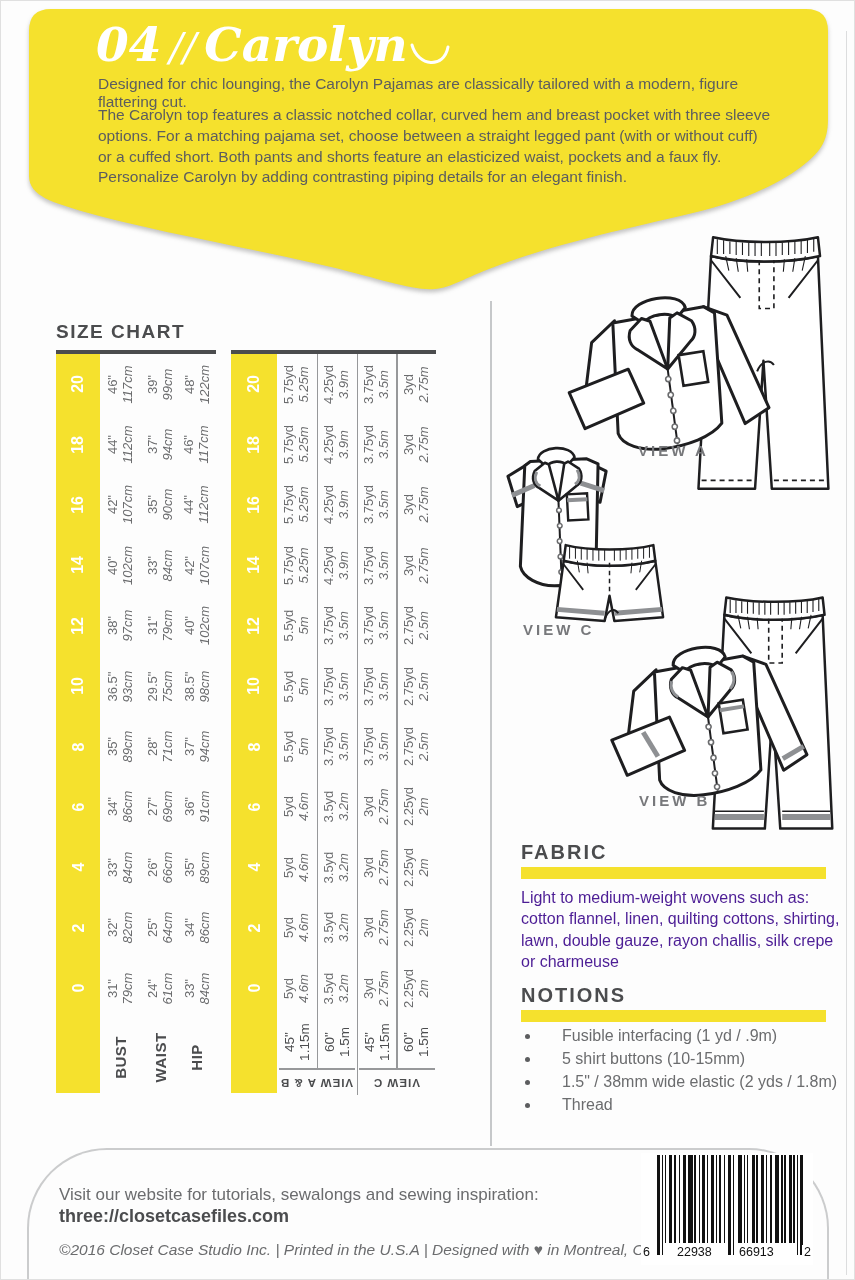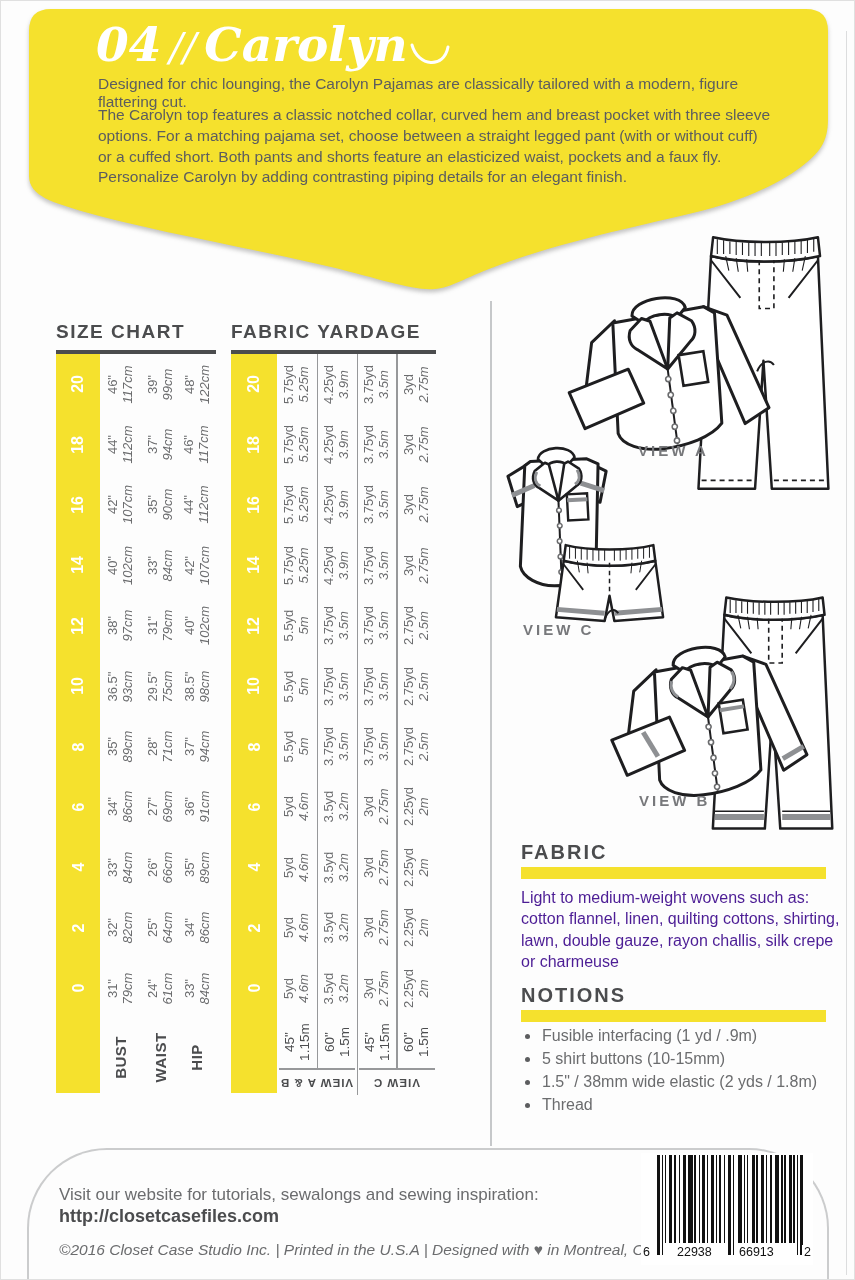--- a/index.html
+++ b/index.html
@@ -38,21 +38,21 @@
   
   .view-label{font-size:15px;font-weight:700;letter-spacing:3px;color:#77787b;white-space:nowrap;}
   .garment{position:absolute;}
   .garment path,.garment rect,.garment line,.garment circle,.garment polygon
     {vector-effect:non-scaling-stroke;}
   
   .sec-h{font-size:20px;font-weight:700;letter-spacing:2px;color:#4b4c4e;}
   .ybar{position:absolute;height:12px;background:#f5e12d;width:305px;}
   .sec-body{font-size:16px;line-height:1.33;color:#4c1d95;}
   .notions{list-style:none;margin:0;padding:0;}
-  .notions li{display:flex;align-items:flex-start;font-size:16px;color:#6b6c6e;margin-bottom:5px;}
+  .notions li{display:flex;align-items:flex-start;font-size:16px;color:#6b6c6e;margin-bottom:5px;gap:20px;}
   .notions .dot{width:5px;height:5px;border-radius:50%;background:#5c5d5f;margin:7px 12px 0 4px;flex:none;}
   
   .footer-outline{left:26px;top:1147px;width:802px;height:220px;border:2px solid #cbcccd;
                   border-bottom:none;border-radius:80px 80px 0 0;box-sizing:border-box;}
   .slogan{left:58px;top:1157px;font-size:18.5px;font-weight:700;letter-spacing:2px;color:#f2dd20;white-space:nowrap;}
   .visit{left:58px;top:1184px;font-size:17px;color:#6b6c6e;}
   .url{left:58px;top:1205px;font-size:18px;font-weight:700;color:#4b4c4e;}
   .legal{left:58px;top:1240px;font-size:15.5px;font-style:italic;color:#6b6c6e;}
   .barcode{left:640px;top:1152px;width:172px;height:112px;background:#fff;}
   .bars{position:absolute;left:16px;top:2px;height:100px;}
@@ -375,21 +375,20 @@
         </div>
         <div class="cell" style="width: 37px; position: absolute; left: 123px; height: 72px; top: 0px;">
           <div class="rot meas-label">
             <div>HIP</div>
           </div>
         </div>
       </div>
   </div>
 
   <div class="abs tbl" style="left:230px;width:205px;height:775px;">
-    <h2>FABRIC YARDAGE</h2>
     <div class="rule" style="width:205px;"></div>
     <div class="ystrip" style="left:0;width:46px;"></div>
     <div class="rows">
         <div class="t-row">
           <div class="cell" style="width: 46px;">
             <div class="rot size-num">
               <div>20</div>
             </div>
           </div>
           <div class="cell" style="width: 39.75px;">
@@ -919,21 +918,21 @@
         <span>1.5" / 38mm wide elastic (2 yds / 1.8m)</span>
       </li>
       <li>
         <div class="dot"></div>
         <span>Thread</span>
       </li>
     </ul>
 
   <div class="abs footer-outline"></div>
   <div class="abs visit">Visit our website for tutorials, sewalongs and sewing inspiration:</div>
-  <div class="abs url">http://closetcasefiles.com</div>
+  <div class="abs url">three://closetcasefiles.com</div>
   <div class="abs legal">©2016 Closet Case Studio Inc. | Printed in the U.S.A | Designed with ♥ in Montreal, Canada</div>
 
   <div class="abs barcode">
     <div class="bars">
         <div class="bar" style="left: 0px; width: 3.1px; height: 100px;"></div>
         <div class="bar" style="left: 4.65px; width: 1.55px; height: 100px;"></div>
         <div class="bar" style="left: 7.75px; width: 1.55px; height: 88px;"></div>
         <div class="bar" style="left: 12.4px; width: 3.1px; height: 88px;"></div>
         <div class="bar" style="left: 17.05px; width: 1.55px; height: 88px;"></div>
         <div class="bar" style="left: 21.7px; width: 1.55px; height: 88px;"></div>

